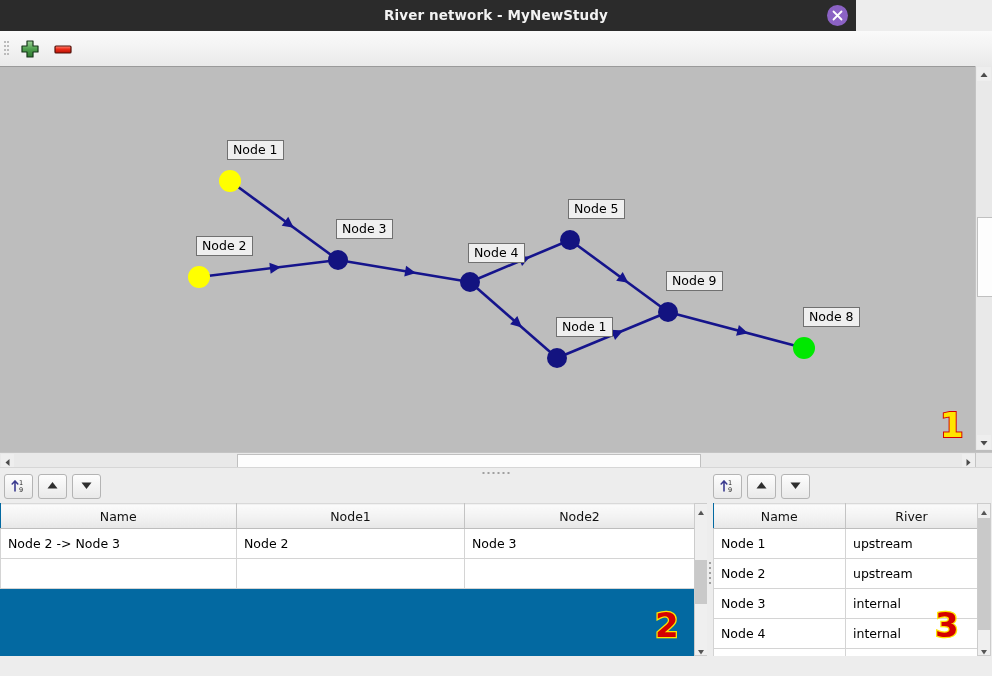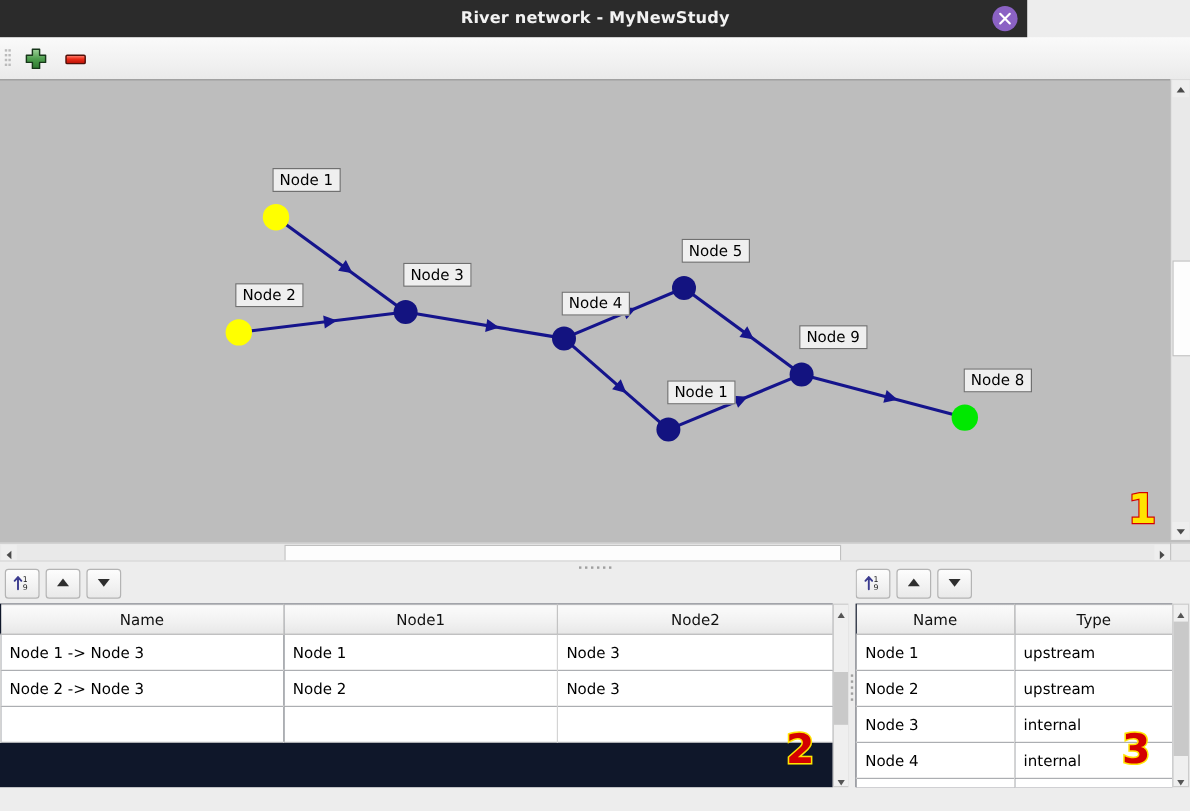--- a/index.html
+++ b/index.html
@@ -148,21 +148,21 @@
   .sq-btn {
     position:absolute; top:0;
     width:27px; height:23px;
     background: linear-gradient(to bottom,#fdfdfd 0%, #f3f3f3 52%, #e9e9e9 100%);
     border:1px solid #b4b4b4; border-radius:3px;
     cursor:pointer;
   }
   .sq-btn svg { display:block; margin:0 auto; }
 
   
-  .table-wrap { position:absolute; background:#0f172a; }
+  .table-wrap { position:absolute; background:#0369a1; }
   table.grid {
     border-collapse: collapse;
     table-layout: fixed;
     font-size: 12.5px;
     font-family: "DejaVu Sans", sans-serif;
     width: 100%;
   }
   table.grid th {
     background: linear-gradient(to bottom,#fbfbfb 0%,#f2f2f2 55%,#e7e7e7 100%);
     border-right: 1px solid #c3c3c3;
@@ -382,25 +382,20 @@
         </colgroup>
       <thead>
           <tr>
             <th>Name</th>
             <th>Node1</th>
             <th>Node2</th>
           </tr>
         </thead>
       <tbody>
           <tr>
-            <td class="first">Node 1 -&gt; Node 3</td>
-            <td>Node 1</td>
-            <td>Node 3</td>
-          </tr>
-          <tr>
             <td class="first">Node 2 -&gt; Node 3</td>
             <td>Node 2</td>
             <td>Node 3</td>
           </tr>
           <tr>
             <td class="first">&nbsp;</td>
             <td>&nbsp;</td>
             <td>&nbsp;</td>
           </tr>
         </tbody>
@@ -432,21 +427,21 @@
 
   <div class="table-wrap" style="left:713px; top:503px; width:264px; height:153px; overflow:hidden;">
     <table class="grid" id="nodes-grid">
       <colgroup>
           <col style="width:132px">
           <col style="width:132px">
         </colgroup>
       <thead>
           <tr>
             <th>Name</th>
-            <th>Type</th>
+            <th>River</th>
           </tr>
         </thead>
       <tbody>
           <tr>
             <td class="first">Node 1</td>
             <td>upstream</td>
           </tr>
           <tr>
             <td class="first">Node 2</td>
             <td>upstream</td>

